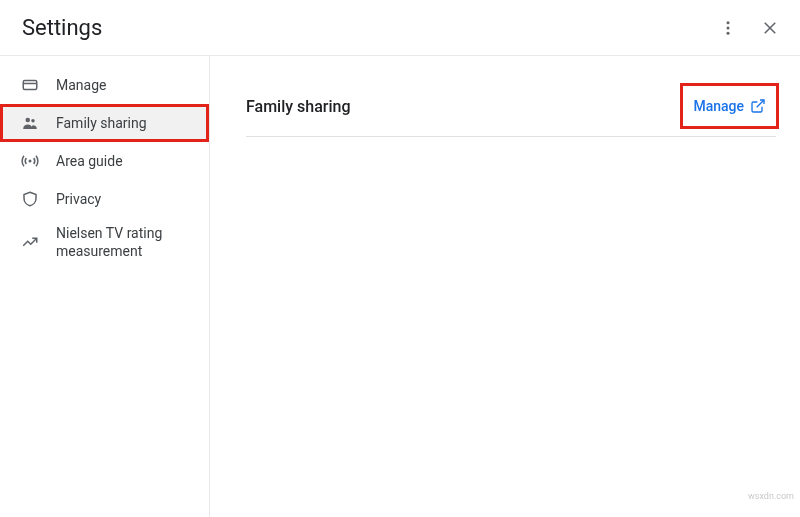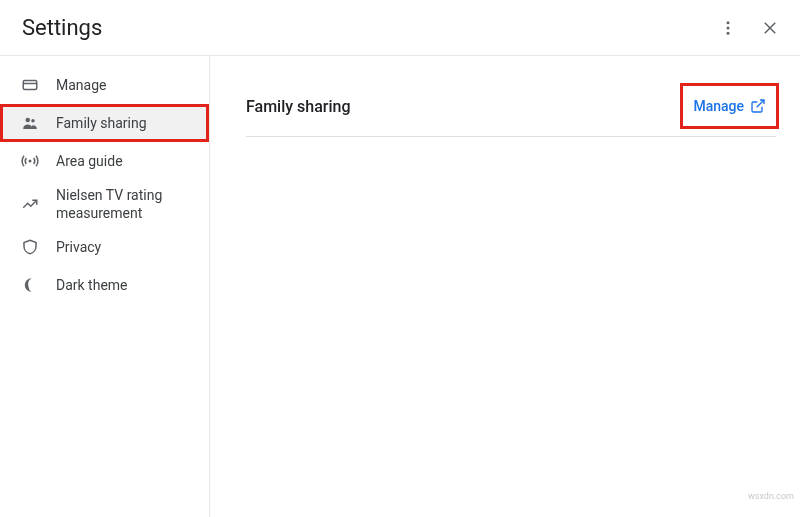--- a/index.html
+++ b/index.html
@@ -170,47 +170,39 @@
       <span class="icon">
         <svg width="18" height="18" viewBox="0 0 24 24" fill="none" stroke="currentColor" stroke-width="2">
             <circle cx="12" cy="12" r="2" fill="currentColor" stroke="none"></circle>
             <path d="M7 8a7 7 0 000 8M17 8a7 7 0 010 8M4 5a11 11 0 000 14M20 5a11 11 0 010 14"></path>
           </svg>
       </span>
       <span class="label">Area guide</span>
     </div>
 
 
+    <div class="sidebar-item">
+      <span class="icon">
+        <svg width="18" height="18" viewBox="0 0 24 24" fill="none" stroke="currentColor" stroke-width="2">
+            <path d="M12 3l8 3v5c0 5-3.5 9-8 10-4.5-1-8-5-8-10V6z"></path>
+          </svg>
+      </span>
+      <span class="label">Privacy</span>
+    </div>
+
     <div class="sidebar-item multiline">
       <span class="icon">
         <svg width="18" height="18" viewBox="0 0 24 24" fill="none" stroke="currentColor" stroke-width="2">
             <path d="M3 17l6-6 4 4 8-8"></path>
             <path d="M15 7h6v6"></path>
           </svg>
       </span>
       <span class="label">Nielsen TV rating measurement</span>
     </div>
 
-    <div class="sidebar-item">
-      <span class="icon">
-        <svg width="18" height="18" viewBox="0 0 24 24" fill="none" stroke="currentColor" stroke-width="2">
-            <path d="M12 3l8 3v5c0 5-3.5 9-8 10-4.5-1-8-5-8-10V6z"></path>
-          </svg>
-      </span>
-      <span class="label">Privacy</span>
-    </div>
-
-    <div class="sidebar-item">
-      <span class="icon">
-        <svg width="18" height="18" viewBox="0 0 24 24" fill="currentColor">
-            <path d="M14 3a9 9 0 100 18 9 9 0 01-4-7 9 9 0 014-11z"></path>
-          </svg>
-      </span>
-      <span class="label">Dark theme</span>
-    </div>
 
   </div>
 
   <div class="main">
     <div class="section-header">
       <div class="section-title">Family sharing</div>
       <a class="manage-link highlighted">
         <span>Manage</span>
         <svg width="16" height="16" viewBox="0 0 24 24" fill="none" stroke="currentColor" stroke-width="2">
             <path d="M18 13v6a2 2 0 01-2 2H5a2 2 0 01-2-2V8a2 2 0 012-2h6"></path>

